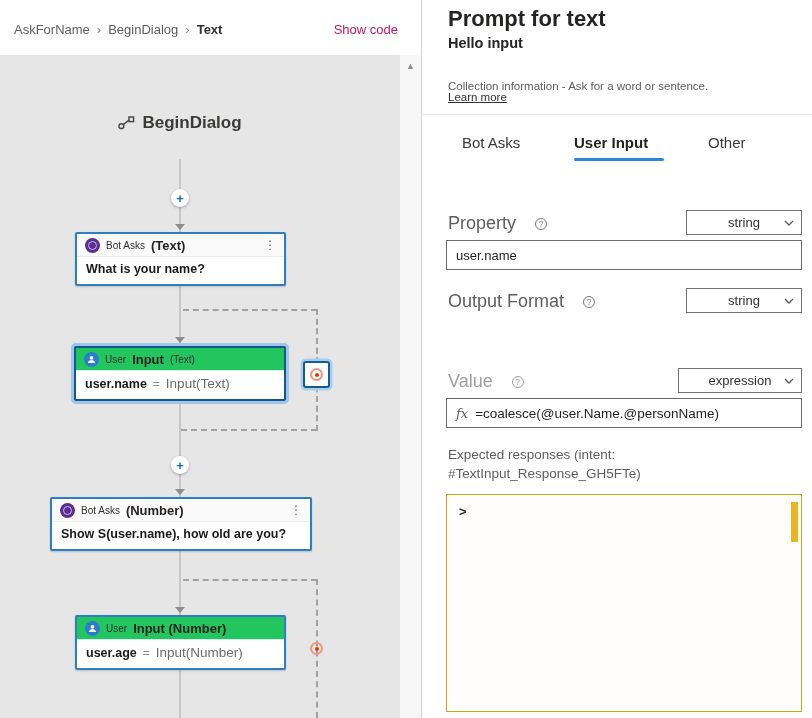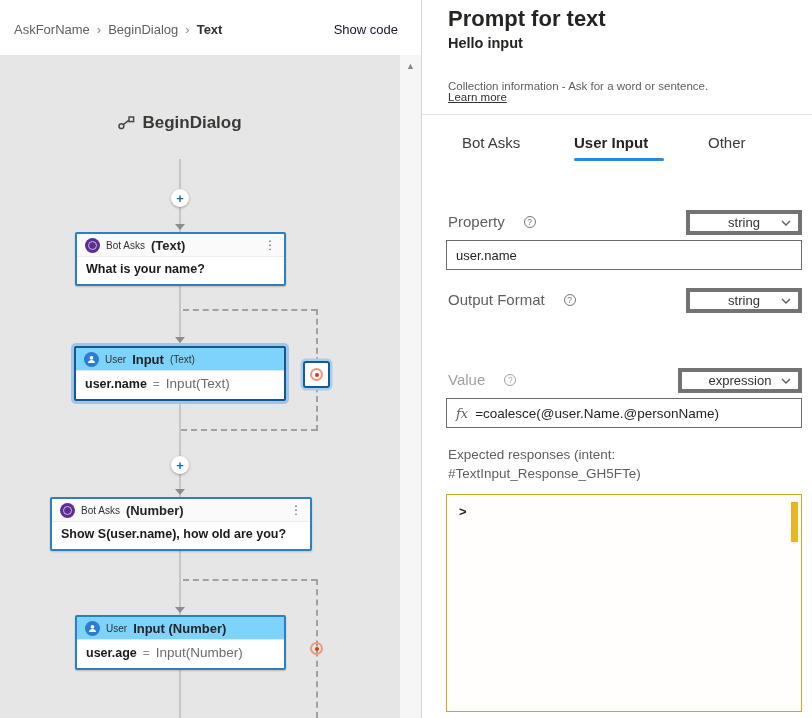--- a/index.html
+++ b/index.html
@@ -6,21 +6,21 @@
   html,body { width:812px; height:718px; overflow:hidden; background:#fff;
     font-family:"Liberation Sans", sans-serif; }
   .app { position:relative; width:812px; height:718px; }
 
   
   .topbar { position:absolute; left:0; top:0; width:422px; height:55px; background:#fff;border-radius:17px; }
   .breadcrumb { position:absolute; left:14px; top:22px; font-size:13px; color:#605e5c;
     display:flex; align-items:center; gap:7px; }
   .crumb-sep::before { content:"\203A"; color:#8a8886; font-size:13px; }
   .crumb-last { color:#323130; font-weight:700; }
-  .show-code { position:absolute; right:24px; top:22px; font-size:13px; color:#0f172a; cursor:pointer; }
+  .show-code { position:absolute; right:24px; top:22px; font-size:13px; color:#be185d; cursor:pointer; }
 
   
   .canvas { position:absolute; left:0; top:55px; width:400px; height:663px; background:#e6e6e6; overflow:hidden; }
   .main-line { position:absolute; left:179px; top:104px; width:2px; height:559px; background:#c9c7c5; }
   .arrow-down { position:absolute; width:0; height:0; border-left:5px solid transparent;
     border-right:5px solid transparent; border-top:6px solid #8f8d8b; }
   .plus-btn { position:absolute; width:18px; height:18px; border-radius:50%; background:#fff;
     box-shadow:0 1px 3px rgba(0,0,0,.3); cursor:pointer; display:flex; align-items:center; justify-content:center; }
   .plus-btn::before { content:"+"; color:#0b6fb8; font-size:13px; font-weight:700; line-height:1; }
 
@@ -29,21 +29,21 @@
   .trigger-sub { font-size:11px; color:#605e5c; margin-top:3px; }
 
   .dash-h { position:absolute; border-top:2px dashed #a3a19f; height:0; }
   .dash-v { position:absolute; border-left:2px dashed #a3a19f; width:0; }
 
   .node { position:absolute; background:#fff; border:2px solid #2e7fc2; border-radius:2px;
     box-shadow:0 1px 2px rgba(0,0,0,.18); cursor:pointer; }
   .node.selected { border-color:#12578f; box-shadow:0 0 0 3px #9fc6e8; }
   .node-header { display:flex; align-items:center; gap:6px; padding:3px 8px; height:23px; }
   .node.bot  .node-header { background:#fbfafa; border-bottom:1px solid #efedec; }
-  .node.user .node-header { background:#7dd3fc; border-bottom:1px solid #d9e8f7; }
+  .node.user .node-header { background:#22c55e; border-bottom:1px solid #d9e8f7; }
   .hdr-small { font-size:10px; color:#323130; white-space:nowrap; }
   .hdr-big   { font-size:13px; color:#252423; font-weight:600; white-space:nowrap; }
   .node-menu { margin-left:auto; color:#605e5c; cursor:pointer; font-size:12px; line-height:1; }
   .node-menu::before { content:"\22EE"; }
   .node-body { padding:5px 9px 8px; font-size:12.5px; color:#1b1a19; font-weight:700; white-space:nowrap; }
   .node-body.assign { display:flex; align-items:baseline; gap:6px; font-weight:400; }
   .assign-left { font-weight:700; color:#1b1a19; font-size:12.5px; }
   .assign-op { color:#8a8886; font-size:12px; }
   .assign-right { color:#6e6c6a; font-size:13.5px; }
 
@@ -74,28 +74,28 @@
   .p-sub { position:absolute; left:26px; top:35px; font-size:14.5px; font-weight:700; color:#252423; }
   .p-desc { position:absolute; left:26px; top:80px; font-size:11.5px; color:#605e5c; }
   .p-learn { position:absolute; left:26px; top:91px; font-size:11.5px; color:#323130;
     text-decoration:underline; cursor:pointer; }
   .p-hr { position:absolute; left:0; top:114px; width:390px; height:1px; background:#e5e3e1; }
 
   .tab { position:absolute; top:134px; font-size:15px; color:#3b3a39; cursor:pointer; }
   .tab.active { font-weight:700; color:#252423; }
   .tab-underline { position:absolute; top:158px; height:3px; background:#2b88d8; border-radius:2px; }
 
-  .field-label { position:absolute; left:26px; font-size:15px; color:#605e5c;
+  .field-label { position:absolute; left:26px; font-size:18px; color:#605e5c;
     display:flex; align-items:center; gap:19px; }
   .field-label.dim, .field-label.dim .help-icon { color:#a19f9d; border-color:#a19f9d; }
   .help-icon { width:12px; height:12px; border:1px solid #7a7877; border-radius:50%;
     font-size:8.5px; line-height:10px; text-align:center; color:#7a7877; display:inline-block; }
   .help-icon::before { content:"?"; }
 
-  .dropdown { position:absolute; right:10px; height:25px; border:4px solid #737373; background:#fff;
+  .dropdown { position:absolute; right:10px; height:25px; border:1px solid #737373; background:#fff;
     display:flex; align-items:center; justify-content:center; cursor:pointer; }
   .dd-text { font-size:13px; color:#323130; }
   .dd-chev { position:absolute; right:7px; display:flex; }
 
   .tbox { position:absolute; left:24px; width:356px; height:30px; border:1px solid #6d6b69;
     background:#fff; font-size:13px; color:#252423; padding:0 9px;
     font-family:"Liberation Sans", sans-serif; outline:none; }
   input.tbox::placeholder { color:#8e8c8a; font-size:12.3px; }
   .fx-box { position:absolute; left:24px; width:356px; height:30px; border:1px solid #6d6b69;
     background:#fff; display:flex; align-items:center; gap:7px; padding:0 9px; }

